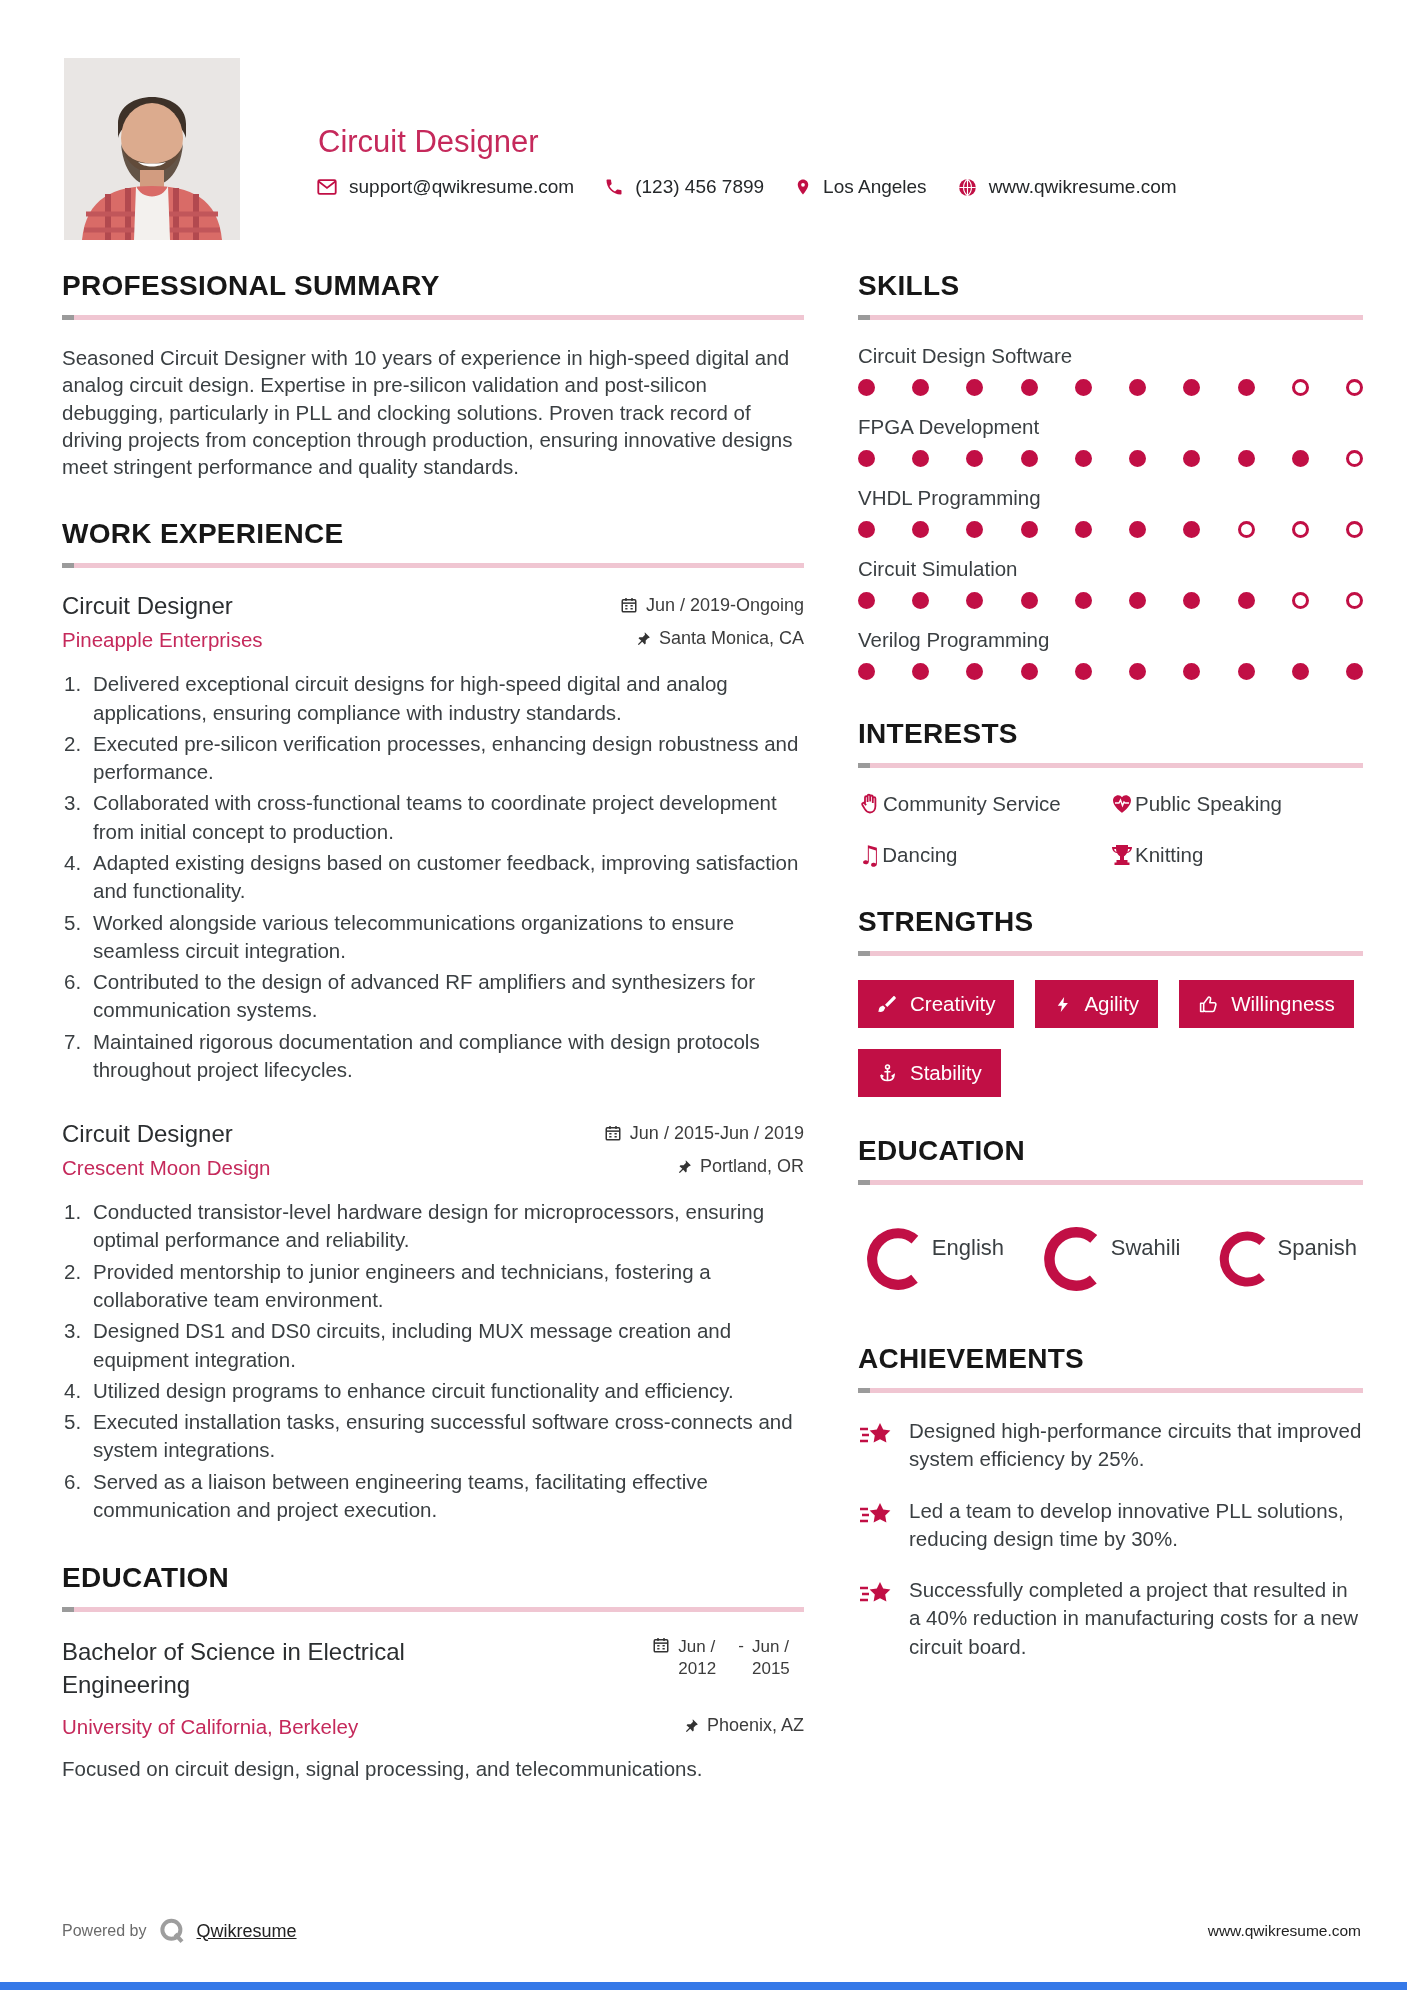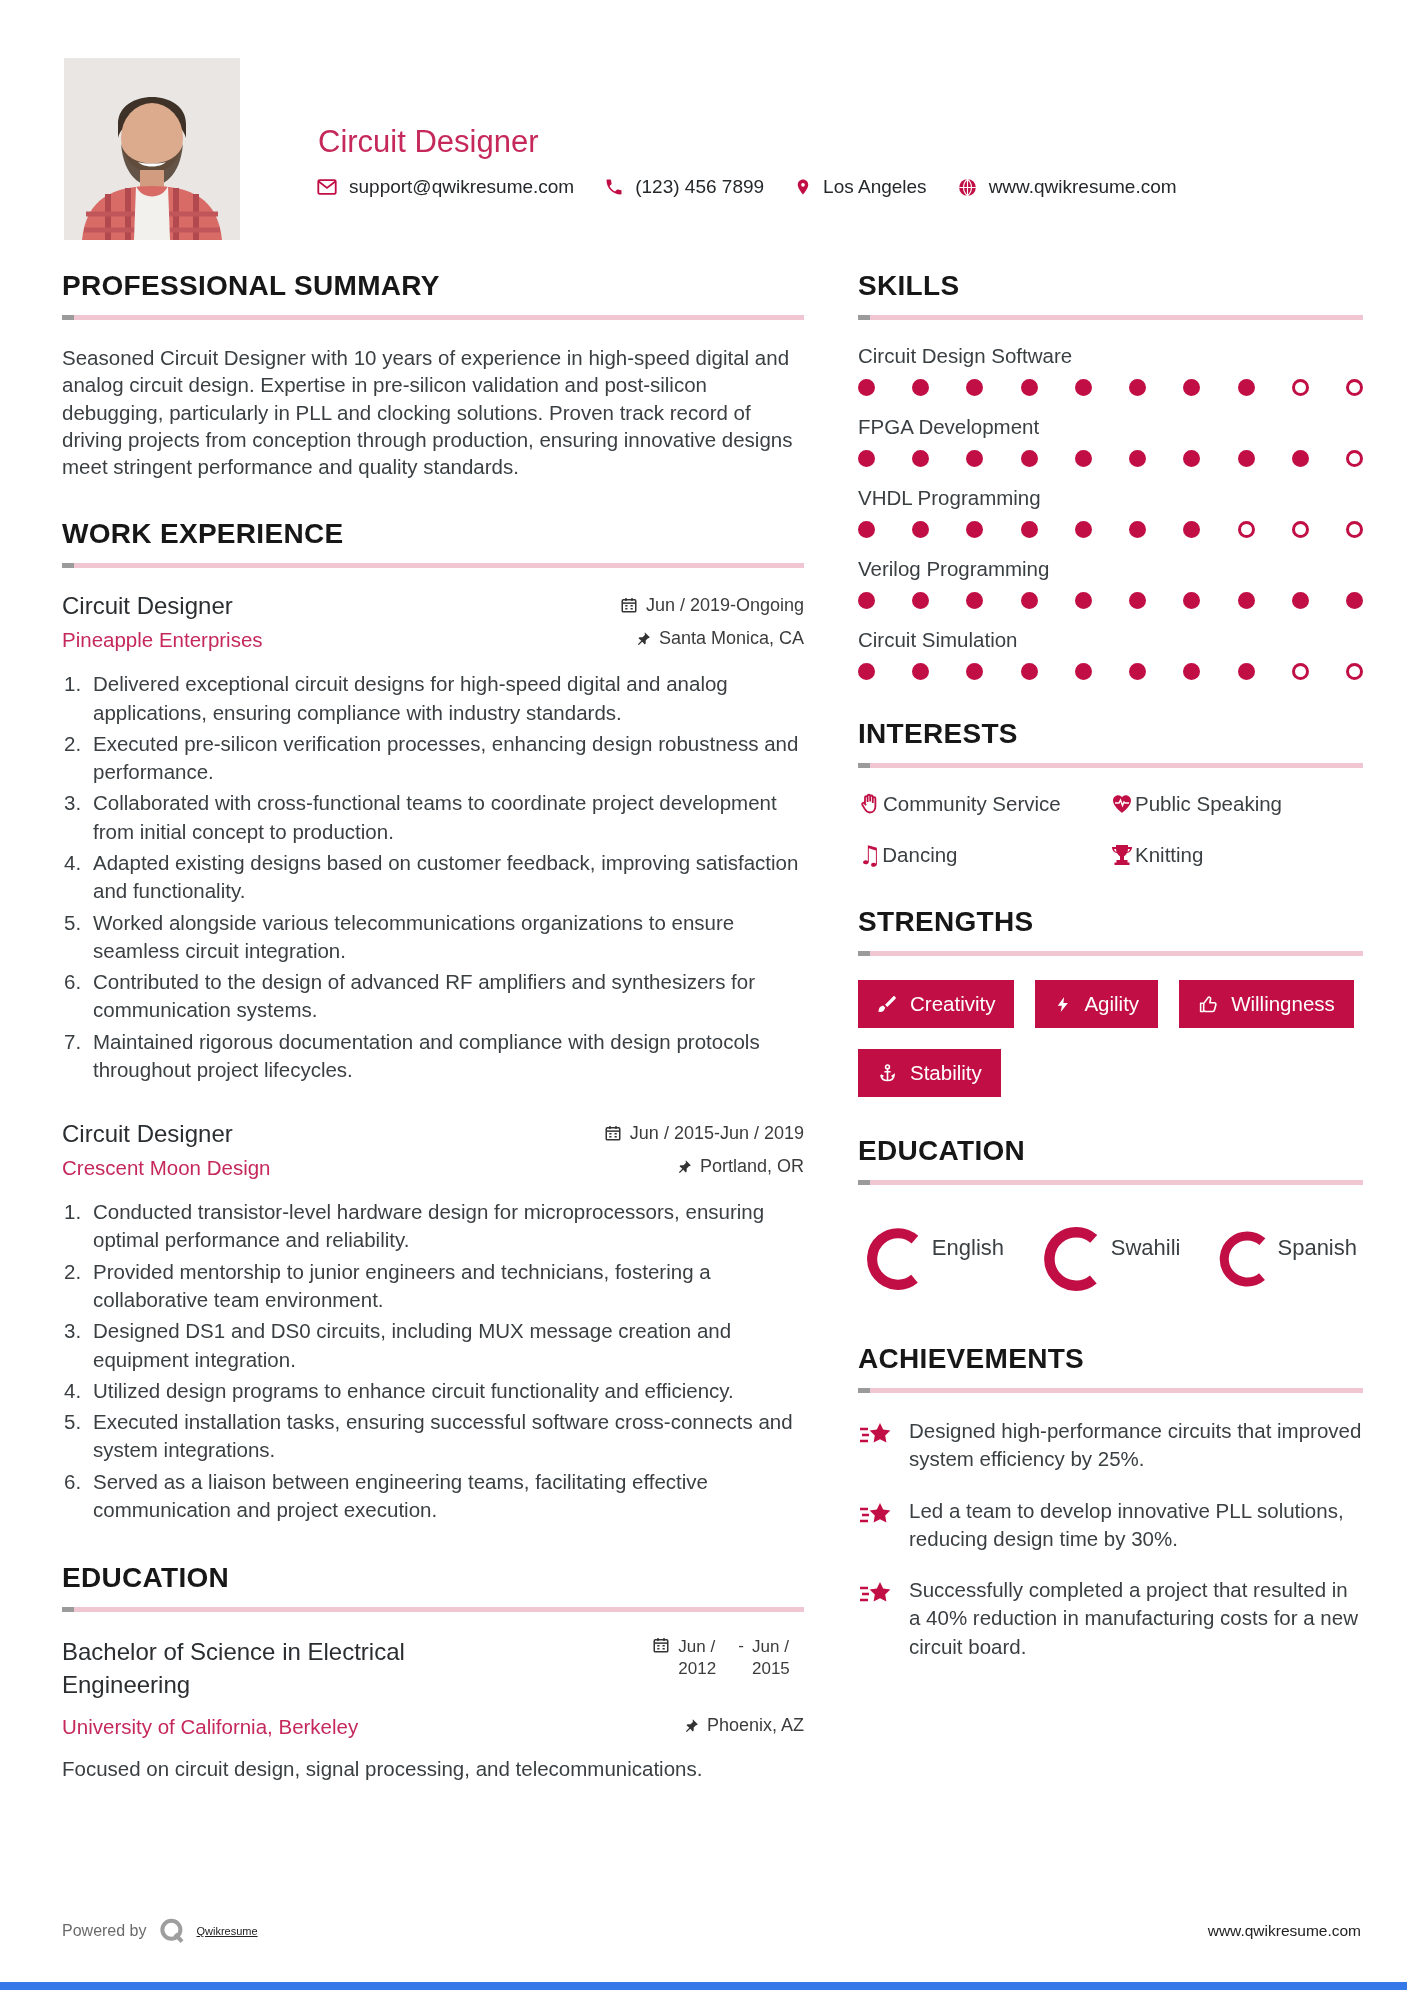--- a/index.html
+++ b/index.html
@@ -60,21 +60,21 @@
   .donut{width:92px;height:92px;}
   .arc{fill:none;stroke:var(--accent);stroke-width:15;}
   .lang-name{margin-top:22px;font-size:22px;color:#3a3f42;}
   
   .achv{display:flex;gap:15px;margin-bottom:23px;}
   .achv svg{flex:none;margin-top:2px;}
   .achv-text{font-size:20.5px;line-height:1.38;color:#3a3f42;}
   
   .footer-left{position:absolute;left:62px;top:1916px;display:flex;align-items:center;gap:10px;}
   .powered{font-size:16px;color:#6b6b6b;}
-  .brand{font-size:11px;color:#222;text-decoration:underline;font-weight:500;}
+  .brand{font-size:18px;color:#222;text-decoration:underline;font-weight:500;}
   .footer-right{position:absolute;right:46px;top:1922px;font-size:15.5px;color:#222;}
   .bottom-bar{position:absolute;left:0;bottom:0;width:100%;height:8px;background:#3579e8;}
 </style>
 </head>
 <body>
 
 <div class="page">
 
   <svg class="photo" viewBox="0 0 176 182">
     <rect width="176" height="182" fill="#e9e6e4"></rect>
@@ -272,47 +272,47 @@
             <span class="dot filled"></span>
             <span class="dot filled"></span>
             <span class="dot filled"></span>
             <span class="dot filled"></span>
             <span class="dot"></span>
             <span class="dot"></span>
             <span class="dot"></span>
           </div>
       </div>
       <div class="skill">
+        <div class="skill-label">Circuit Simulation</div>
+        <div class="skill-dots">
+            <span class="dot filled"></span>
+            <span class="dot filled"></span>
+            <span class="dot filled"></span>
+            <span class="dot filled"></span>
+            <span class="dot filled"></span>
+            <span class="dot filled"></span>
+            <span class="dot filled"></span>
+            <span class="dot filled"></span>
+            <span class="dot"></span>
+            <span class="dot"></span>
+          </div>
+      </div>
+      <div class="skill">
         <div class="skill-label">Verilog Programming</div>
         <div class="skill-dots">
             <span class="dot filled"></span>
             <span class="dot filled"></span>
             <span class="dot filled"></span>
             <span class="dot filled"></span>
             <span class="dot filled"></span>
             <span class="dot filled"></span>
             <span class="dot filled"></span>
             <span class="dot filled"></span>
             <span class="dot filled"></span>
             <span class="dot filled"></span>
-          </div>
-      </div>
-      <div class="skill">
-        <div class="skill-label">Circuit Simulation</div>
-        <div class="skill-dots">
-            <span class="dot filled"></span>
-            <span class="dot filled"></span>
-            <span class="dot filled"></span>
-            <span class="dot filled"></span>
-            <span class="dot filled"></span>
-            <span class="dot filled"></span>
-            <span class="dot filled"></span>
-            <span class="dot filled"></span>
-            <span class="dot"></span>
-            <span class="dot"></span>
           </div>
       </div>
     </div>
 
     <div class="section">
       <h2>INTERESTS</h2>
       <div class="rule"></div>
       <div class="interests-grid">
         <div class="interest">
           <svg width="24" height="24" viewBox="0 0 24 24">

